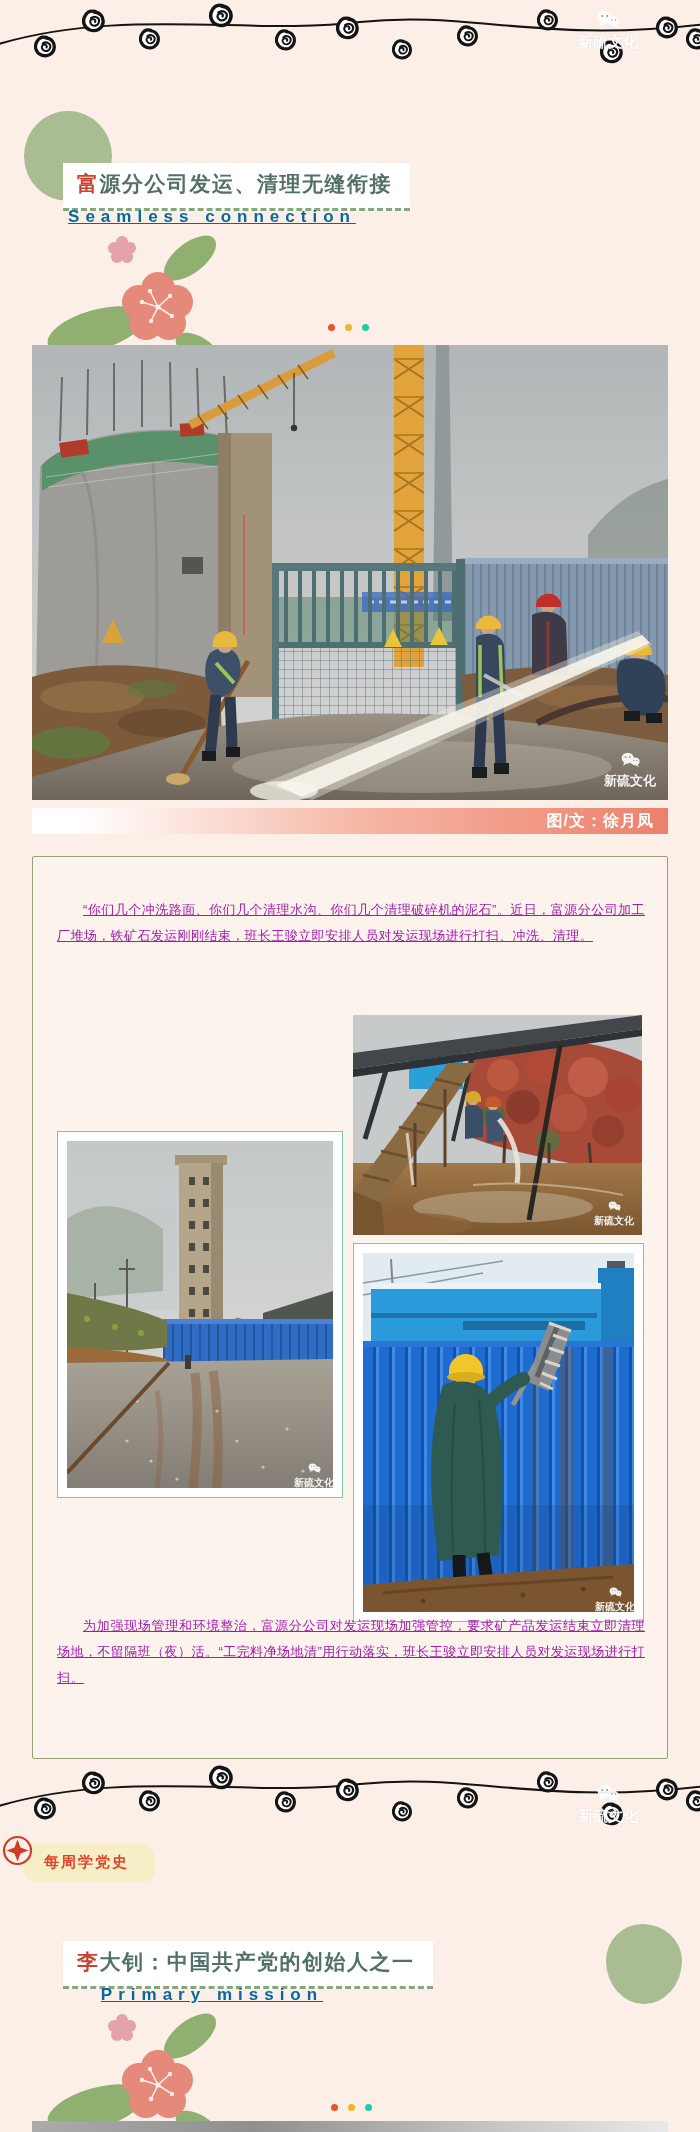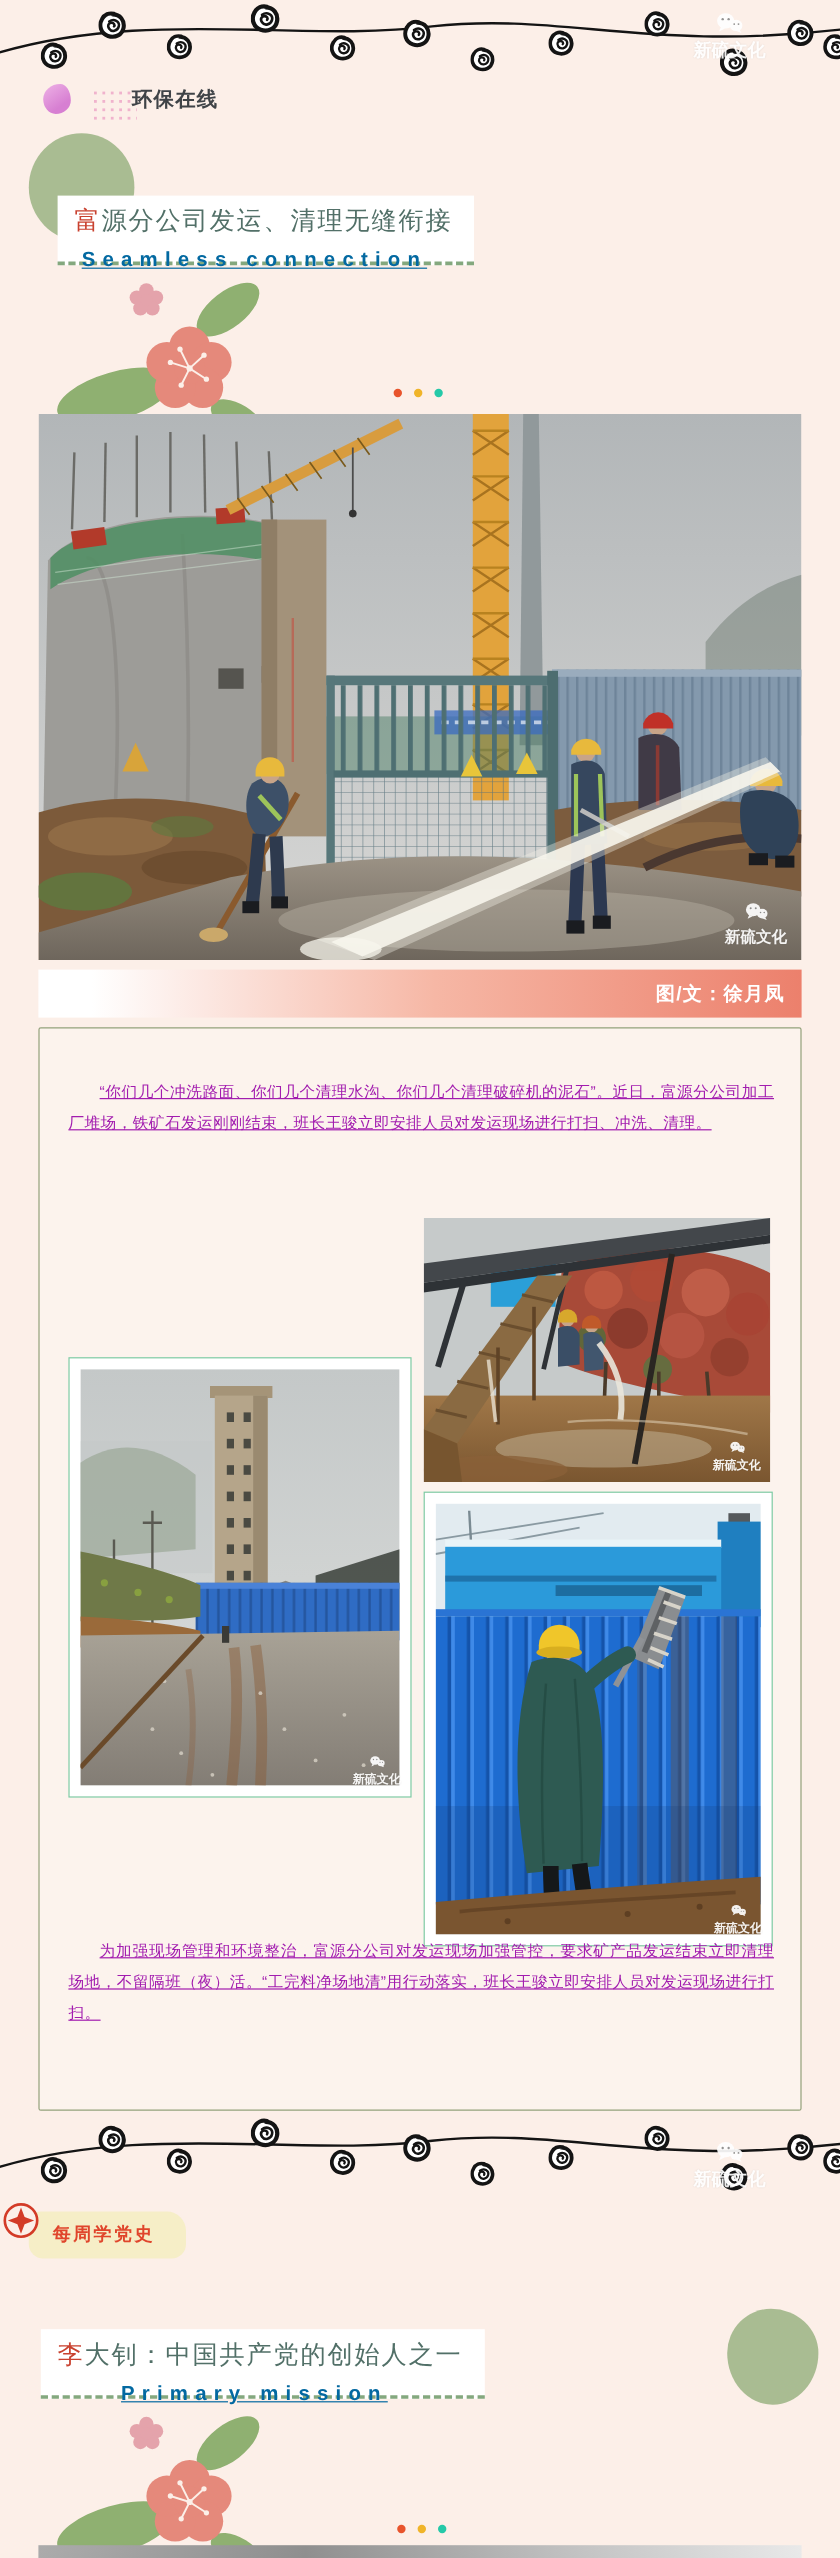--- a/index.html
+++ b/index.html
@@ -30,24 +30,24 @@
         background-image:radial-gradient(#f0b3cd 1.3px,rgba(0,0,0,0) 1.4px);
         background-size:7px 7px;}
   .sec-label{position:absolute;left:74px;top:5px;font-size:17px;font-weight:bold;color:#3f4347;letter-spacing:1px;}
 
   
   .gcircle{position:absolute;background:#a9bc92;border-radius:50%;}
   .c1{left:24px;top:111px;width:88px;height:90px;}
   .c2{left:606px;top:1924px;width:76px;height:80px;border-radius:48% 52% 50% 50%/46% 46% 54% 54%;}
 
   
-  .title-box{position:absolute;background:#ffffff;padding:7px 18px 20px 14px;
-             border-bottom:3px dashed #84a87e;font-size:21px;font-weight:normal;letter-spacing:1.5px;z-index:3;}
+  .title-box{position:absolute;background:#ffffff;padding:7px 18px 10px 14px;
+             border-bottom:3px dashed #84a87e;font-size:21px;font-weight:bold;letter-spacing:1.5px;z-index:3;margin-left:15px;}
   .t1{left:48px;top:163px;}
-  .t2{left:34px;top:1941px;}
+  .t2{left:48px;top:1941px;}
   .title-box .accent{color:#c9412f;}
   .title-box .trest{color:#527068;}
   .subtitle{position:absolute;width:340px;text-align:center;color:#0369a1;font-size:17px;
             letter-spacing:6px;font-weight:bold;z-index:3;text-decoration:underline;}
   .st1{left:42px;top:207px;}
   .st2{left:42px;top:1985px;}
 
   
   .flower{position:absolute;width:200px;height:126px;z-index:1;}
   .f1{left:38px;top:228px;}
@@ -61,21 +61,21 @@
   .dots i:nth-child(1){background:#e8542c;}
   .dots i:nth-child(2){background:#f0b429;}
   .dots i:nth-child(3){background:#25c9a8;}
 
   
   .photo{position:absolute;overflow:hidden;}
   .photo svg{display:block;}
   .photo-main{left:32px;top:345px;width:636px;height:455px;z-index:2;}
 
   
-  .credit-banner{position:absolute;left:32px;top:808px;width:636px;height:40px;z-index:2;
+  .credit-banner{position:absolute;left:32px;top:808px;width:636px;height:26px;z-index:2;
       background:linear-gradient(90deg,#ffffff 0%,#ffffff 7%,#f6b7a5 52%,#ec806c 100%);
       display:flex;align-items:center;justify-content:flex-end;}
   .credit-banner span{color:#ffffff;font-weight:bold;font-size:16px;padding-right:14px;letter-spacing:1px;}
 
   
   .content-box{position:absolute;left:32px;top:856px;width:634px;height:901px;
       background:#fcf3ed;border:1px solid #93a17b;border-radius:2px;z-index:2;}
   .para{position:absolute;left:24px;width:588px;margin:0;font-size:13px;line-height:2.0;
         letter-spacing:.4px;color:#a21caf;text-indent:2em;text-align:justify;text-decoration:underline;}
   .p1{top:40px;}
@@ -211,25 +211,20 @@
     <use href="#rose" x="656" y="16" width="23" height="23"></use>
       <use href="#rose" x="686" y="28" width="22" height="22"></use>
   </svg>
   <div class="wm wm-top">
     <svg width="22" height="18" viewBox="0 0 40 32">
         <use href="#wclogo"></use>
       </svg>
     <span class="wm-text">新硫文化</span>
   </div>
 
-  <div class="sec-header h1">
-    <i class="blob"></i>
-    <i class="dotgrid"></i>
-    <span class="sec-label">环保在线</span>
-  </div>
 
   <div class="gcircle c1"></div>
 
   <div class="title-box t1">
     <span class="accent">富</span><span class="trest">源分公司发运、清理无缝衔接</span>
   </div>
   <div class="subtitle st1">Seamless connection</div>
 
   <svg class="flower f1" viewBox="0 0 200 126">
       <use href="#flowergrp"></use>

